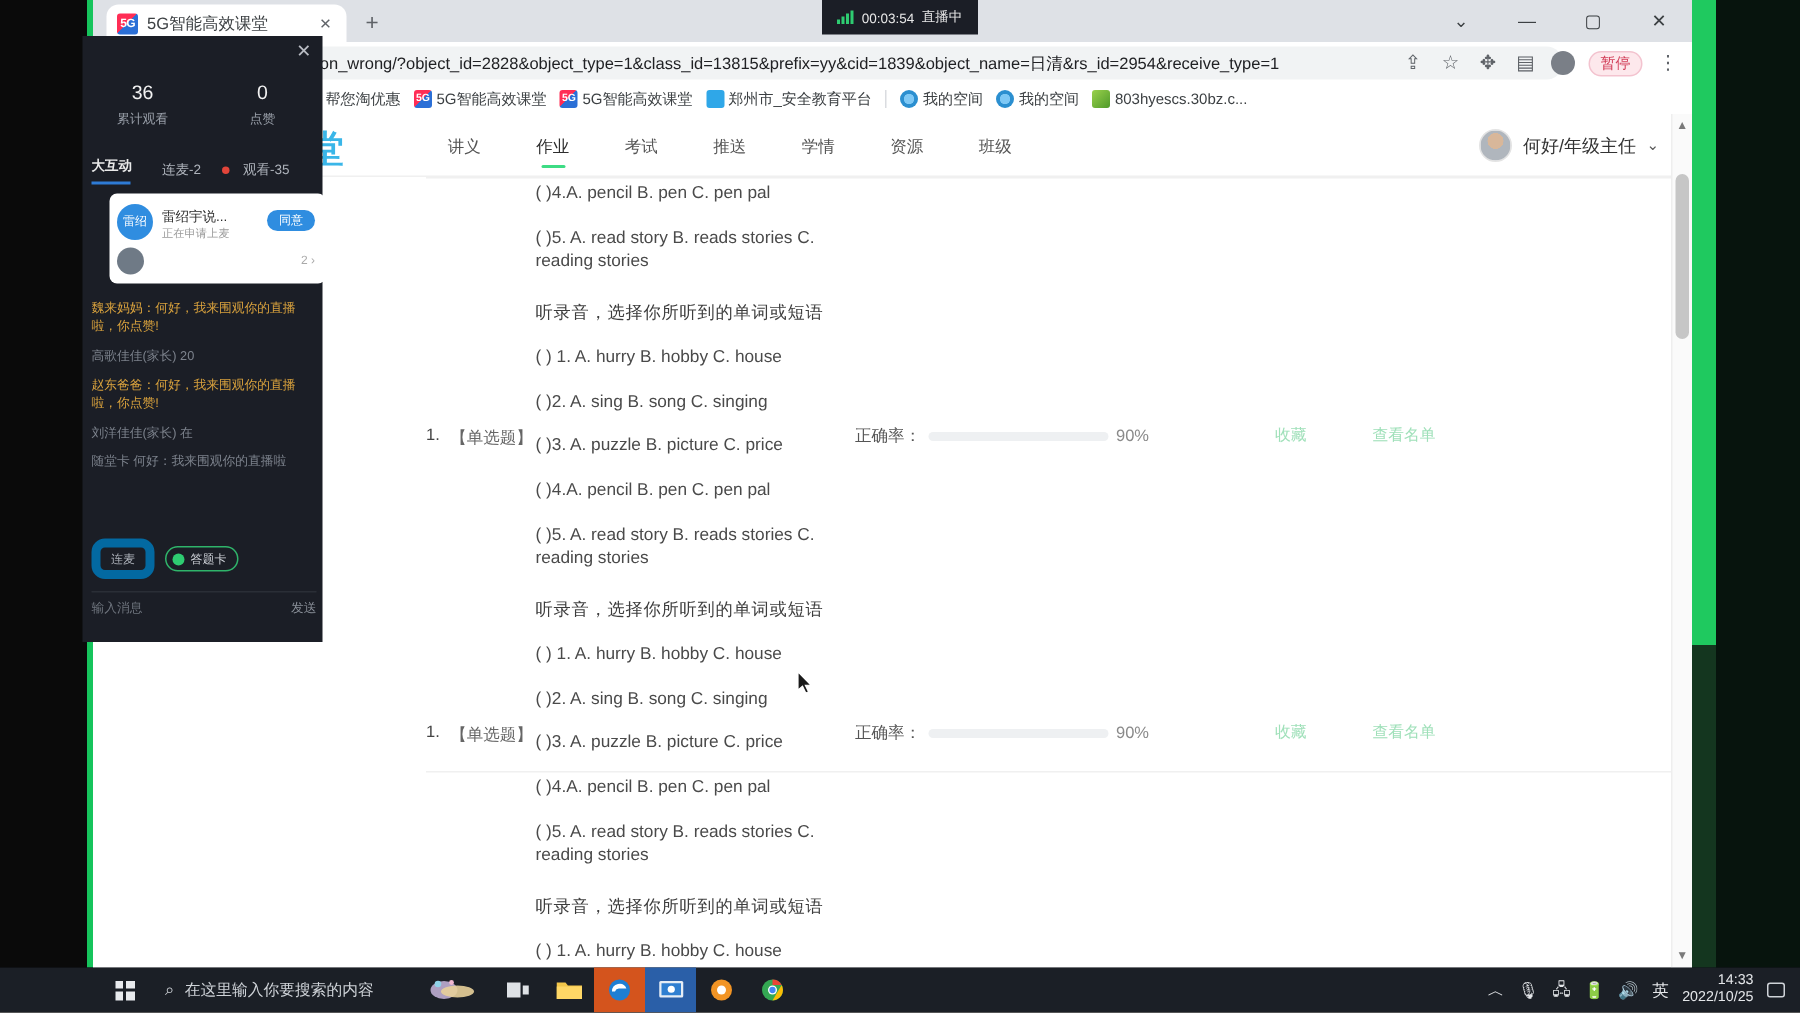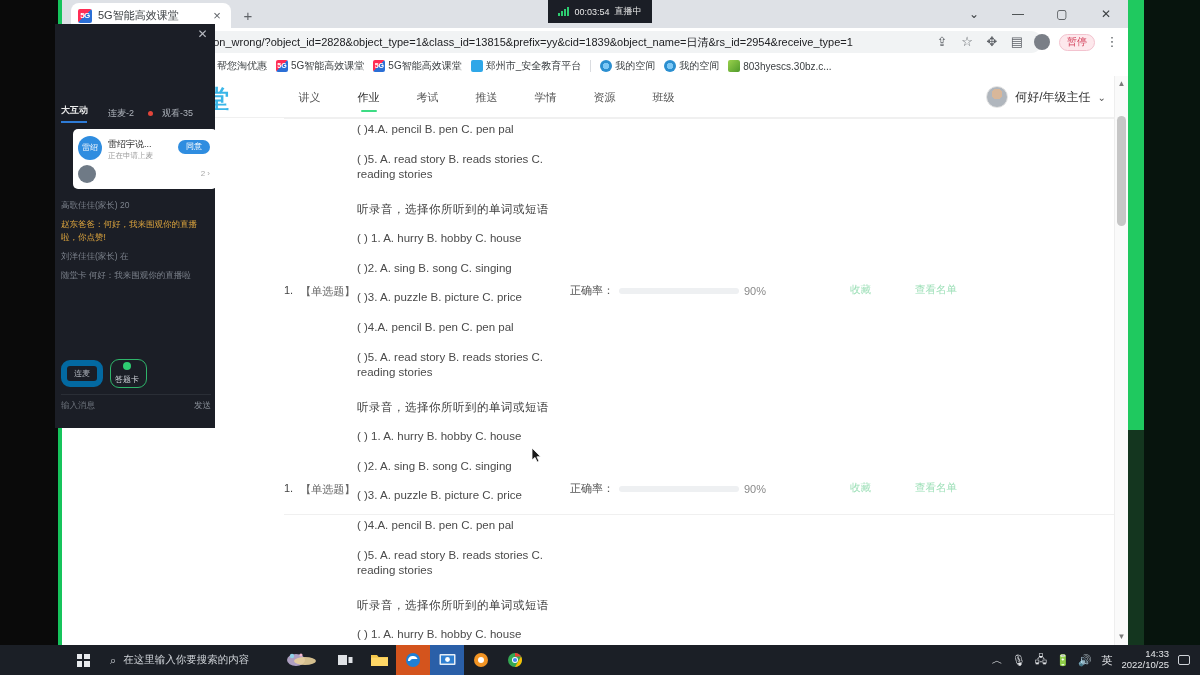--- a/index.html
+++ b/index.html
@@ -149,21 +149,21 @@
            background:#2f8de0; color:#fff; font-size:8px; text-align:center; line-height:14px; }
   .cc-av2{ position:absolute; left:5px; top:36px; width:18px; height:18px; border-radius:50%; background:#6f7a86; }
   .cc-more{ position:absolute; right:7px; top:40px; font-size:8px; color:#a9a9a9; }
   .msgs { position:absolute; left:6px; top:175px; width:152px; }
   .msg { font-size:8.5px; line-height:1.45; margin-bottom:7px; word-break:break-all; }
   .msg.gold { color:#d9a23d; }
   .msg.gray { color:#7c828c; }
   .chat-foot { position:absolute; left:6px; top:335px; width:150px; display:flex; align-items:center; gap:7px; }
   .pill-out { border:6px solid #0369a1; border-radius:9px; font-size:8px; color:#aeb3bb; padding:2px 7px; }
   .pill-grn { border:1px solid #2fb46a; border-radius:9px; font-size:8px; color:#cfd3d9; padding:2px 7px 2px 4px;
-              display:flex; align-items:center; gap:4px;flex-direction:column; }
+              display:flex; align-items:center; gap:4px; }
   .grn-dot { width:8px; height:8px; border-radius:50%; background:#2ecc71; }
   .chat-input { position:absolute; left:6px; top:370px; width:150px; height:18px;
                 border-top:1px solid #2a2e36; display:flex; align-items:center; justify-content:space-between;
                 font-size:8.5px; color:#6e747d; padding-top:4px; }
   .chat-send { color:#8a9099; }
 
   
   .livebar { position:absolute; left:548px; top:0; width:104px; height:23px; background:#1b1e26;
              display:flex; align-items:center; justify-content:center; gap:5px; }
   .sigbars { display:flex; align-items:flex-end; gap:1px; height:8px; }
@@ -382,39 +382,50 @@
         <i style="height:7px"></i>
         <i style="height:9px"></i>
     </span>
     <span class="lb-txt">00:03:54</span>
     <span class="lb-txt">直播中</span>
   </div>
 
   <div class="chatpanel">
     <div class="chat-close">✕</div>
 
+    <div class="chat-stats">
+      <div class="stat">
+        <div class="stat-num">36</div>
+        <div class="stat-lab">累计观看</div>
+      </div>
+      <div class="stat">
+        <div class="stat-num">0</div>
+        <div class="stat-lab">点赞</div>
+      </div>
+    </div>
 
     <div class="chat-tabs">
       <div class="ct active">大互动</div>
       <div class="ct mid">连麦-2</div>
       <div class="reddot"></div>
       <div class="ct right">观看-35</div>
     </div>
 
     <div class="chat-card">
       <div class="cc-av">雷绍</div>
       <div class="cc-t1">雷绍宇说...</div>
       <div class="cc-t2">正在申请上麦</div>
       <div class="cc-dot"></div>
       <div class="cc-btn">同意</div>
       <div class="cc-av2"></div>
       <div class="cc-more">2 ›</div>
     </div>
 
     <div class="msgs">
+      <div class="msg gold">魏来妈妈：何好，我来围观你的直播啦，你点赞!</div>
       <div class="msg gray">高歌佳佳(家长) 20</div>
       <div class="msg gold">赵东爸爸：何好，我来围观你的直播啦，你点赞!</div>
       <div class="msg gray">刘洋佳佳(家长) 在</div>
       <div class="msg gray">随堂卡  何好：我来围观你的直播啦</div>
     </div>
 
     <div class="chat-foot">
       <div class="pill-out">连麦</div>
       <div class="pill-grn">
         <span class="grn-dot"></span>

